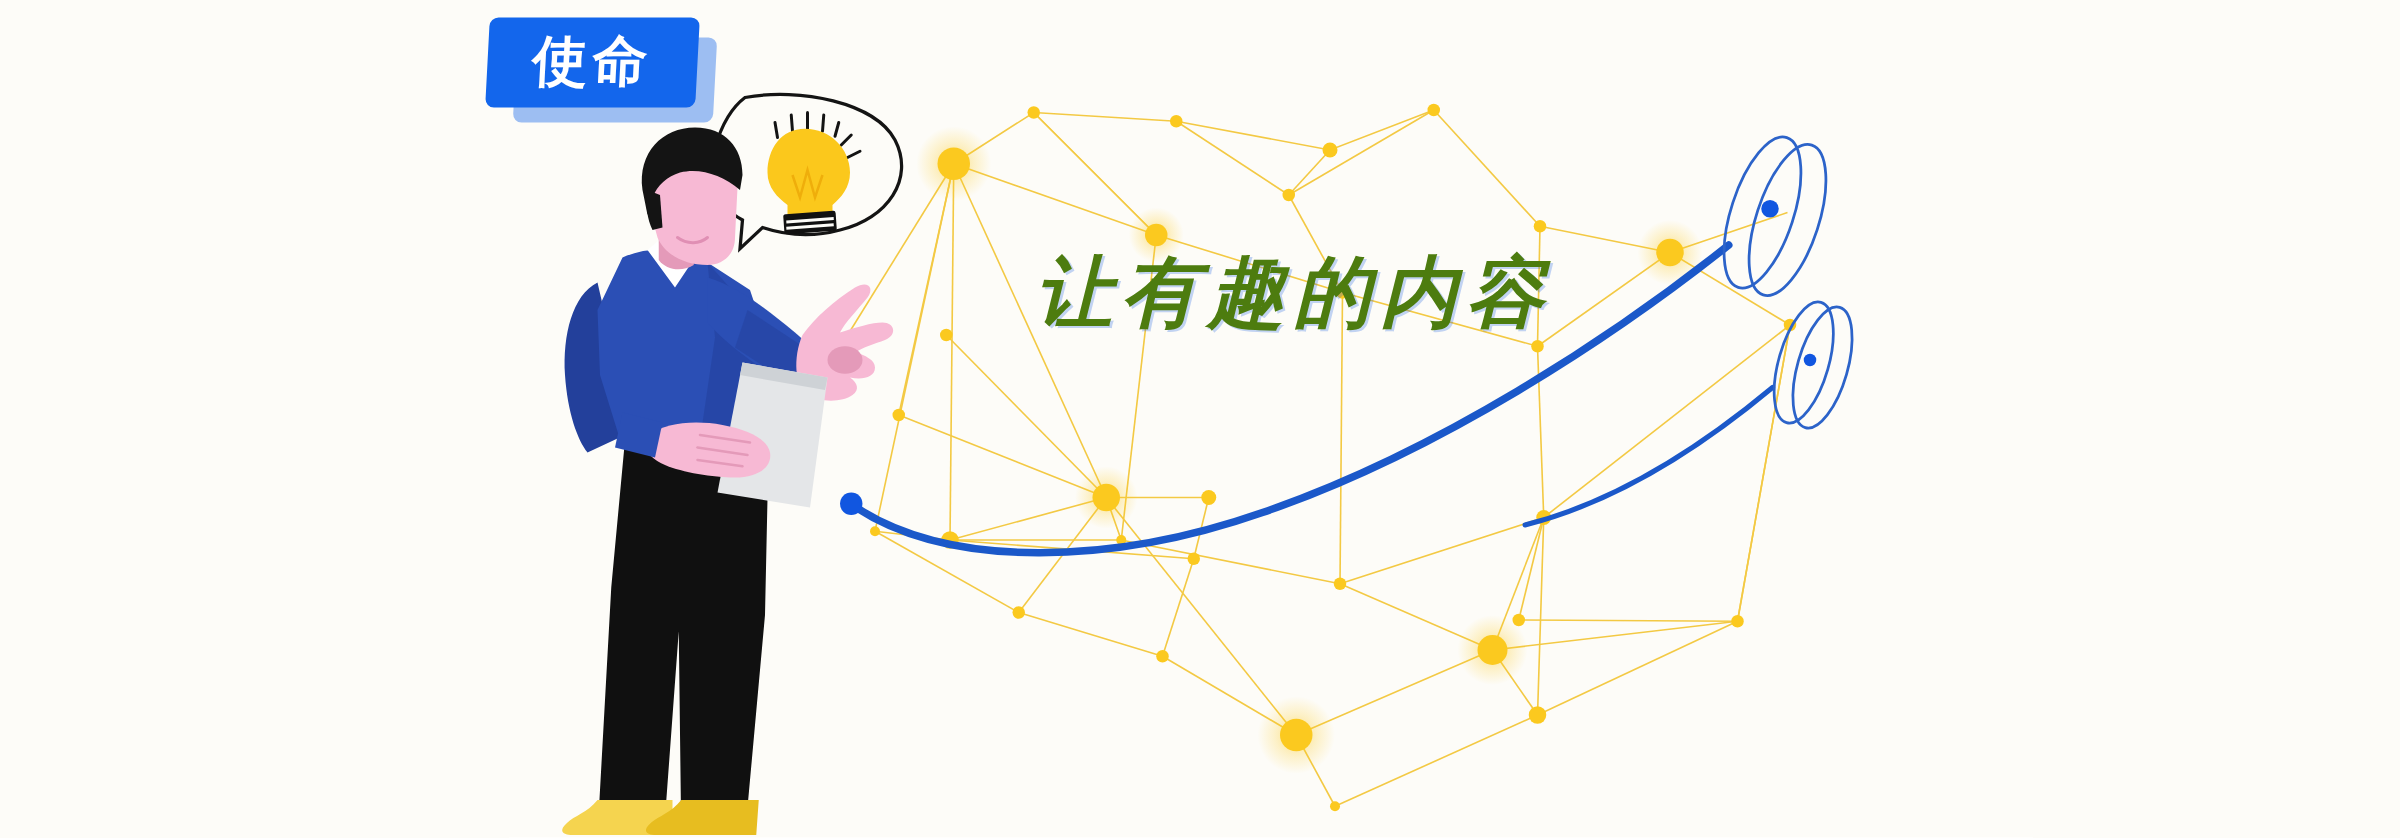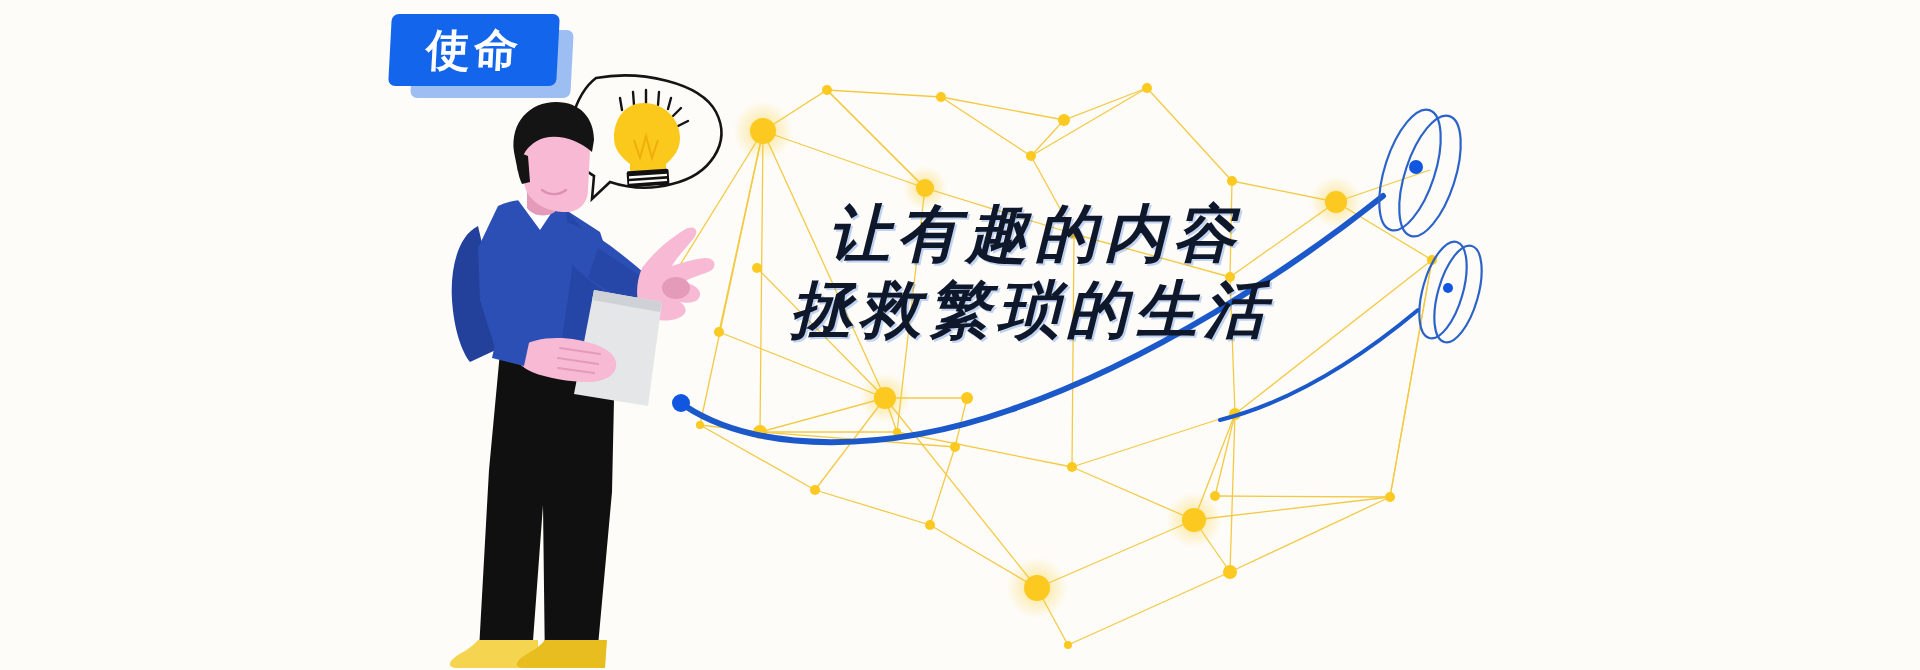--- a/index.html
+++ b/index.html
@@ -76,21 +76,21 @@
   
   #headline {
     position: absolute;
     left: 828px;
     top: 196px;
     width: 640px;
     height: 150px;
     pointer-events: none;
   }
   .headline-line {
-    color: #0f172a;
+    color: #4d7c0f;
     font-size: 62px;
     font-weight: bold;
     letter-spacing: 7px;
     line-height: 76px;
     white-space: nowrap;
     font-style: italic;
     font-family: "DejaVu Sans", "Liberation Sans", sans-serif;
     text-shadow: 2px 2px 0 rgba(17,86,224,0.25);
   }
   #headline-line-2 {
@@ -328,21 +328,20 @@
         <path d="M558,358 L598,364"></path>
         <path d="M558,368 L594,373"></path>
       </g>
     </g>
 
     <path d="M498,330 L530,338 L524,366 L492,358 Z" fill="#2B4FB5"></path>
   </svg>
 
   <div id="headline">
     <div class="headline-line" id="headline-line-1">让有趣的内容</div>
-    <div class="headline-line" id="headline-line-2">拯救繁琐的生活</div>
   </div>
 
   <div id="badge-layer" class="layer">
     <div id="badge-group">
       <div id="badge-shadow"></div>
       <div id="badge-plate"></div>
       <div id="badge-label">使命</div>
     </div>
   </div>
 

